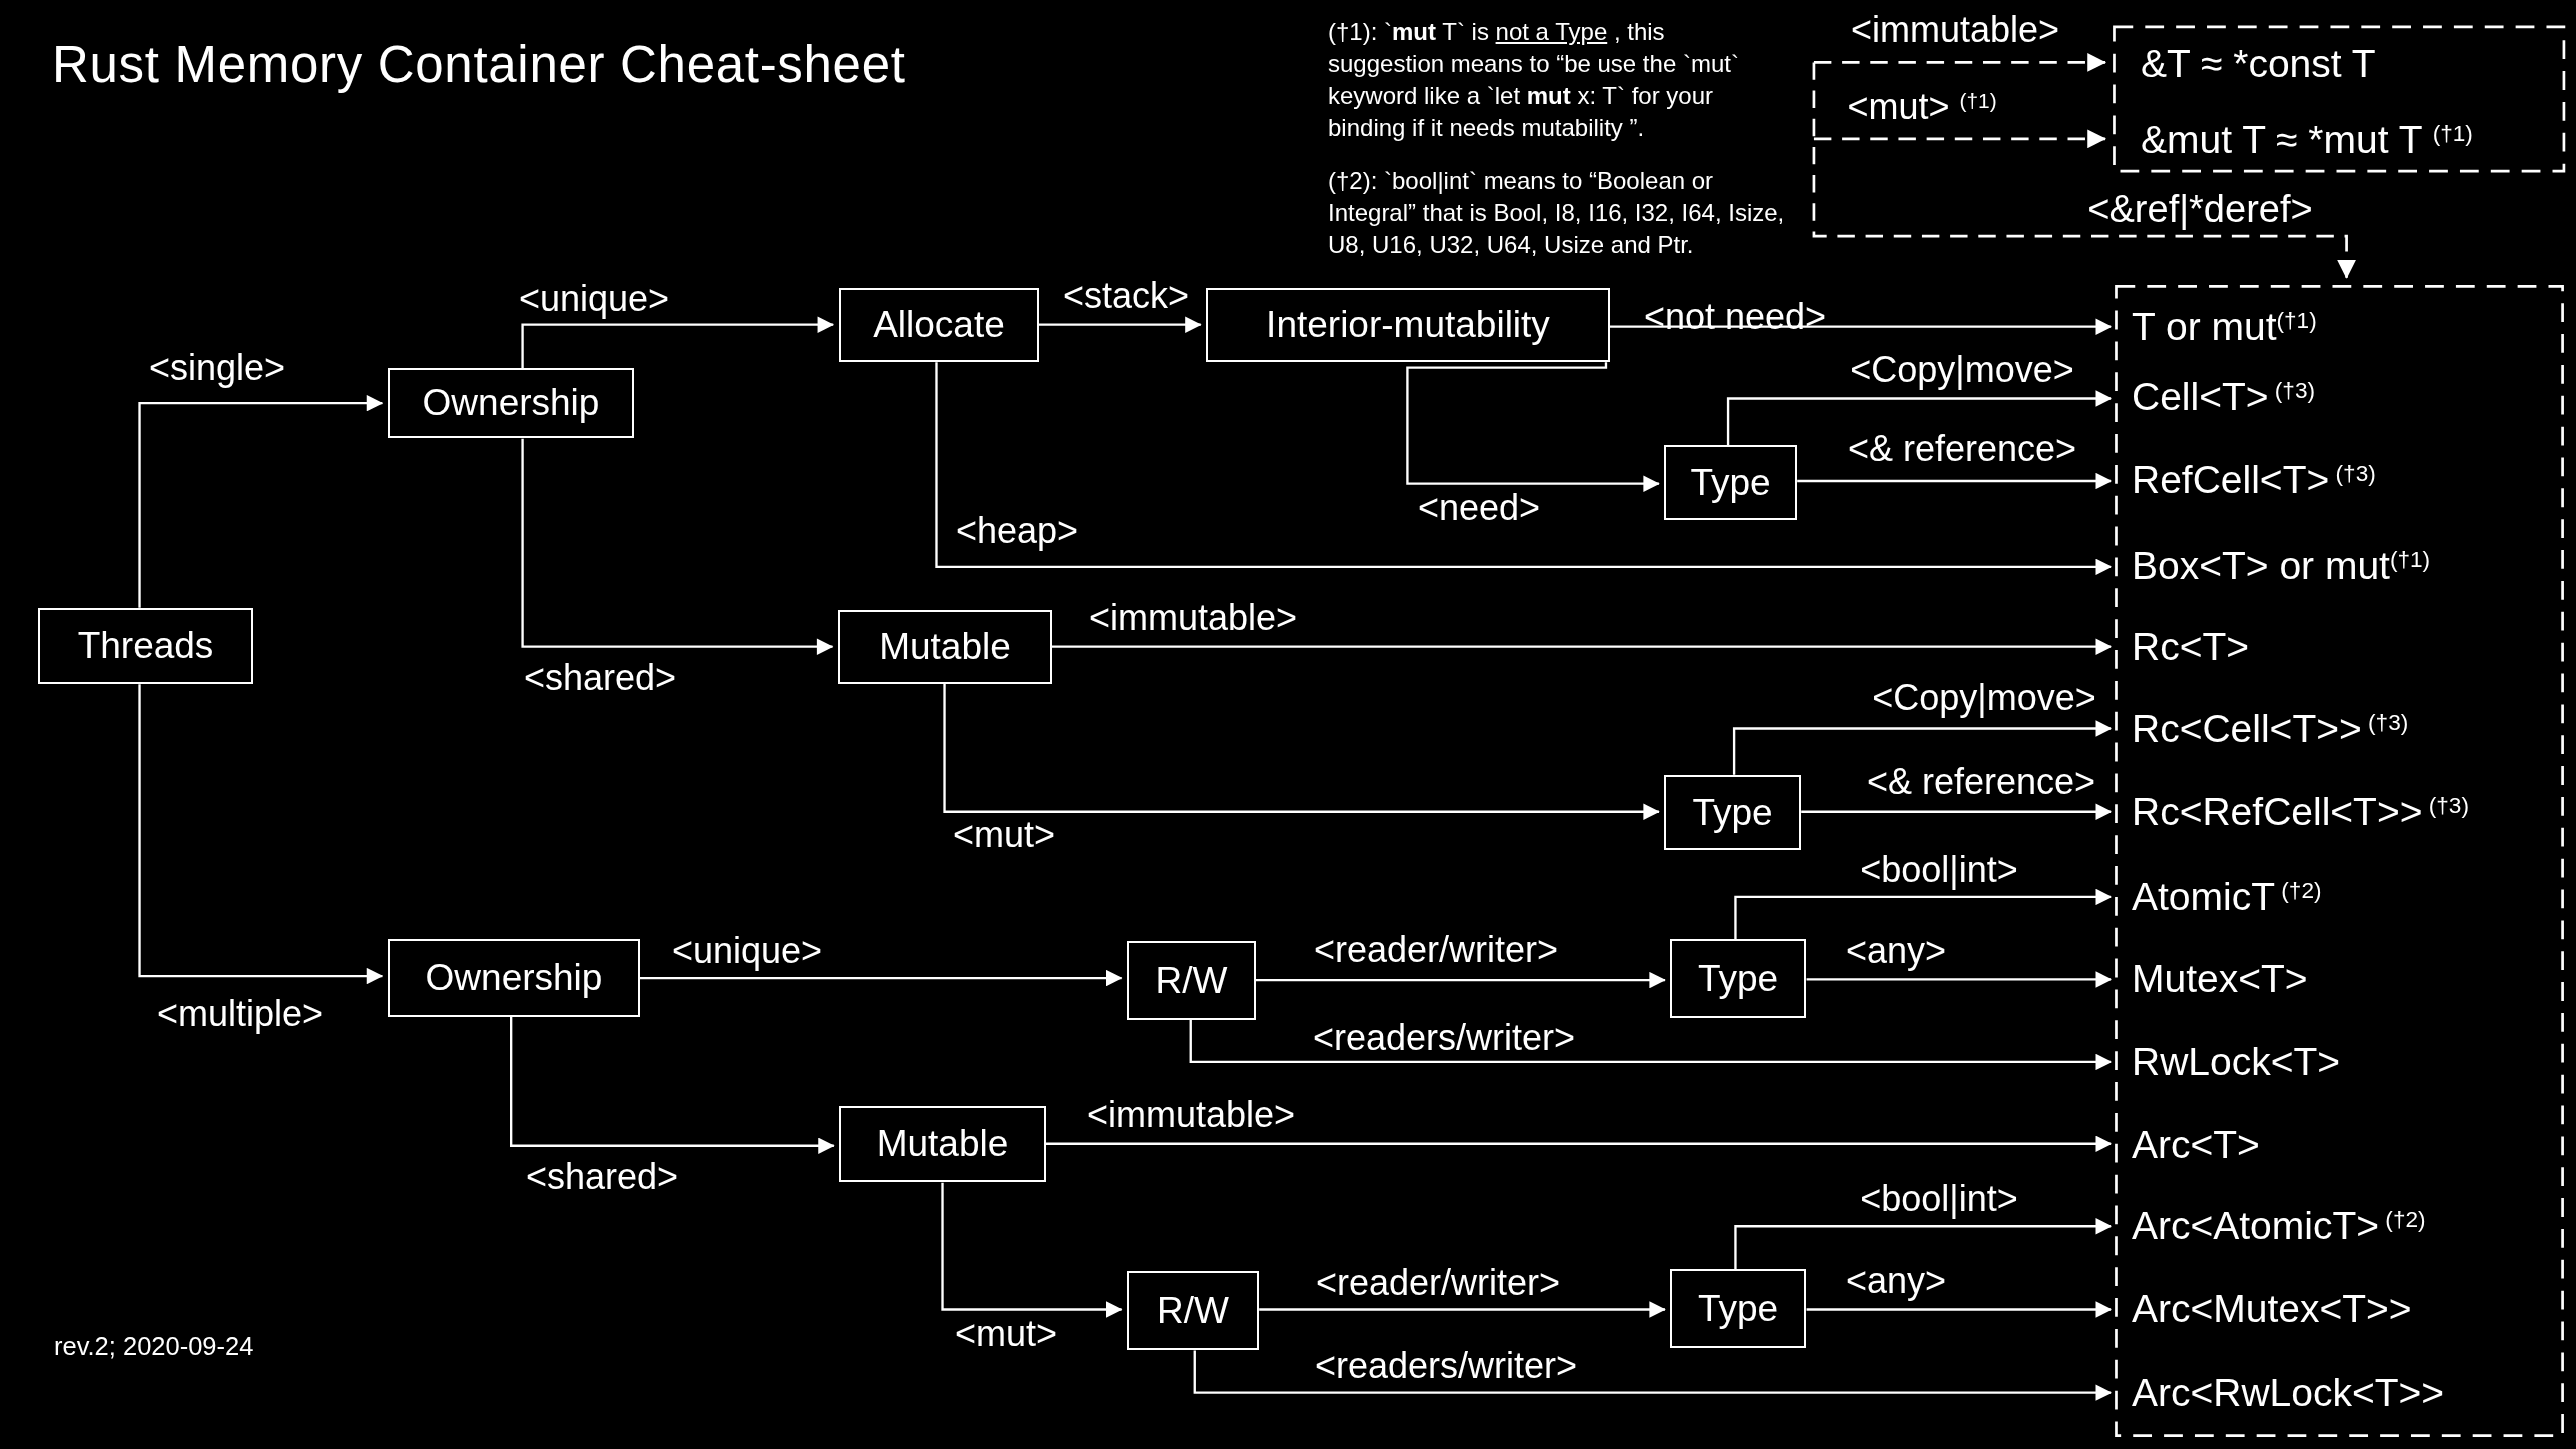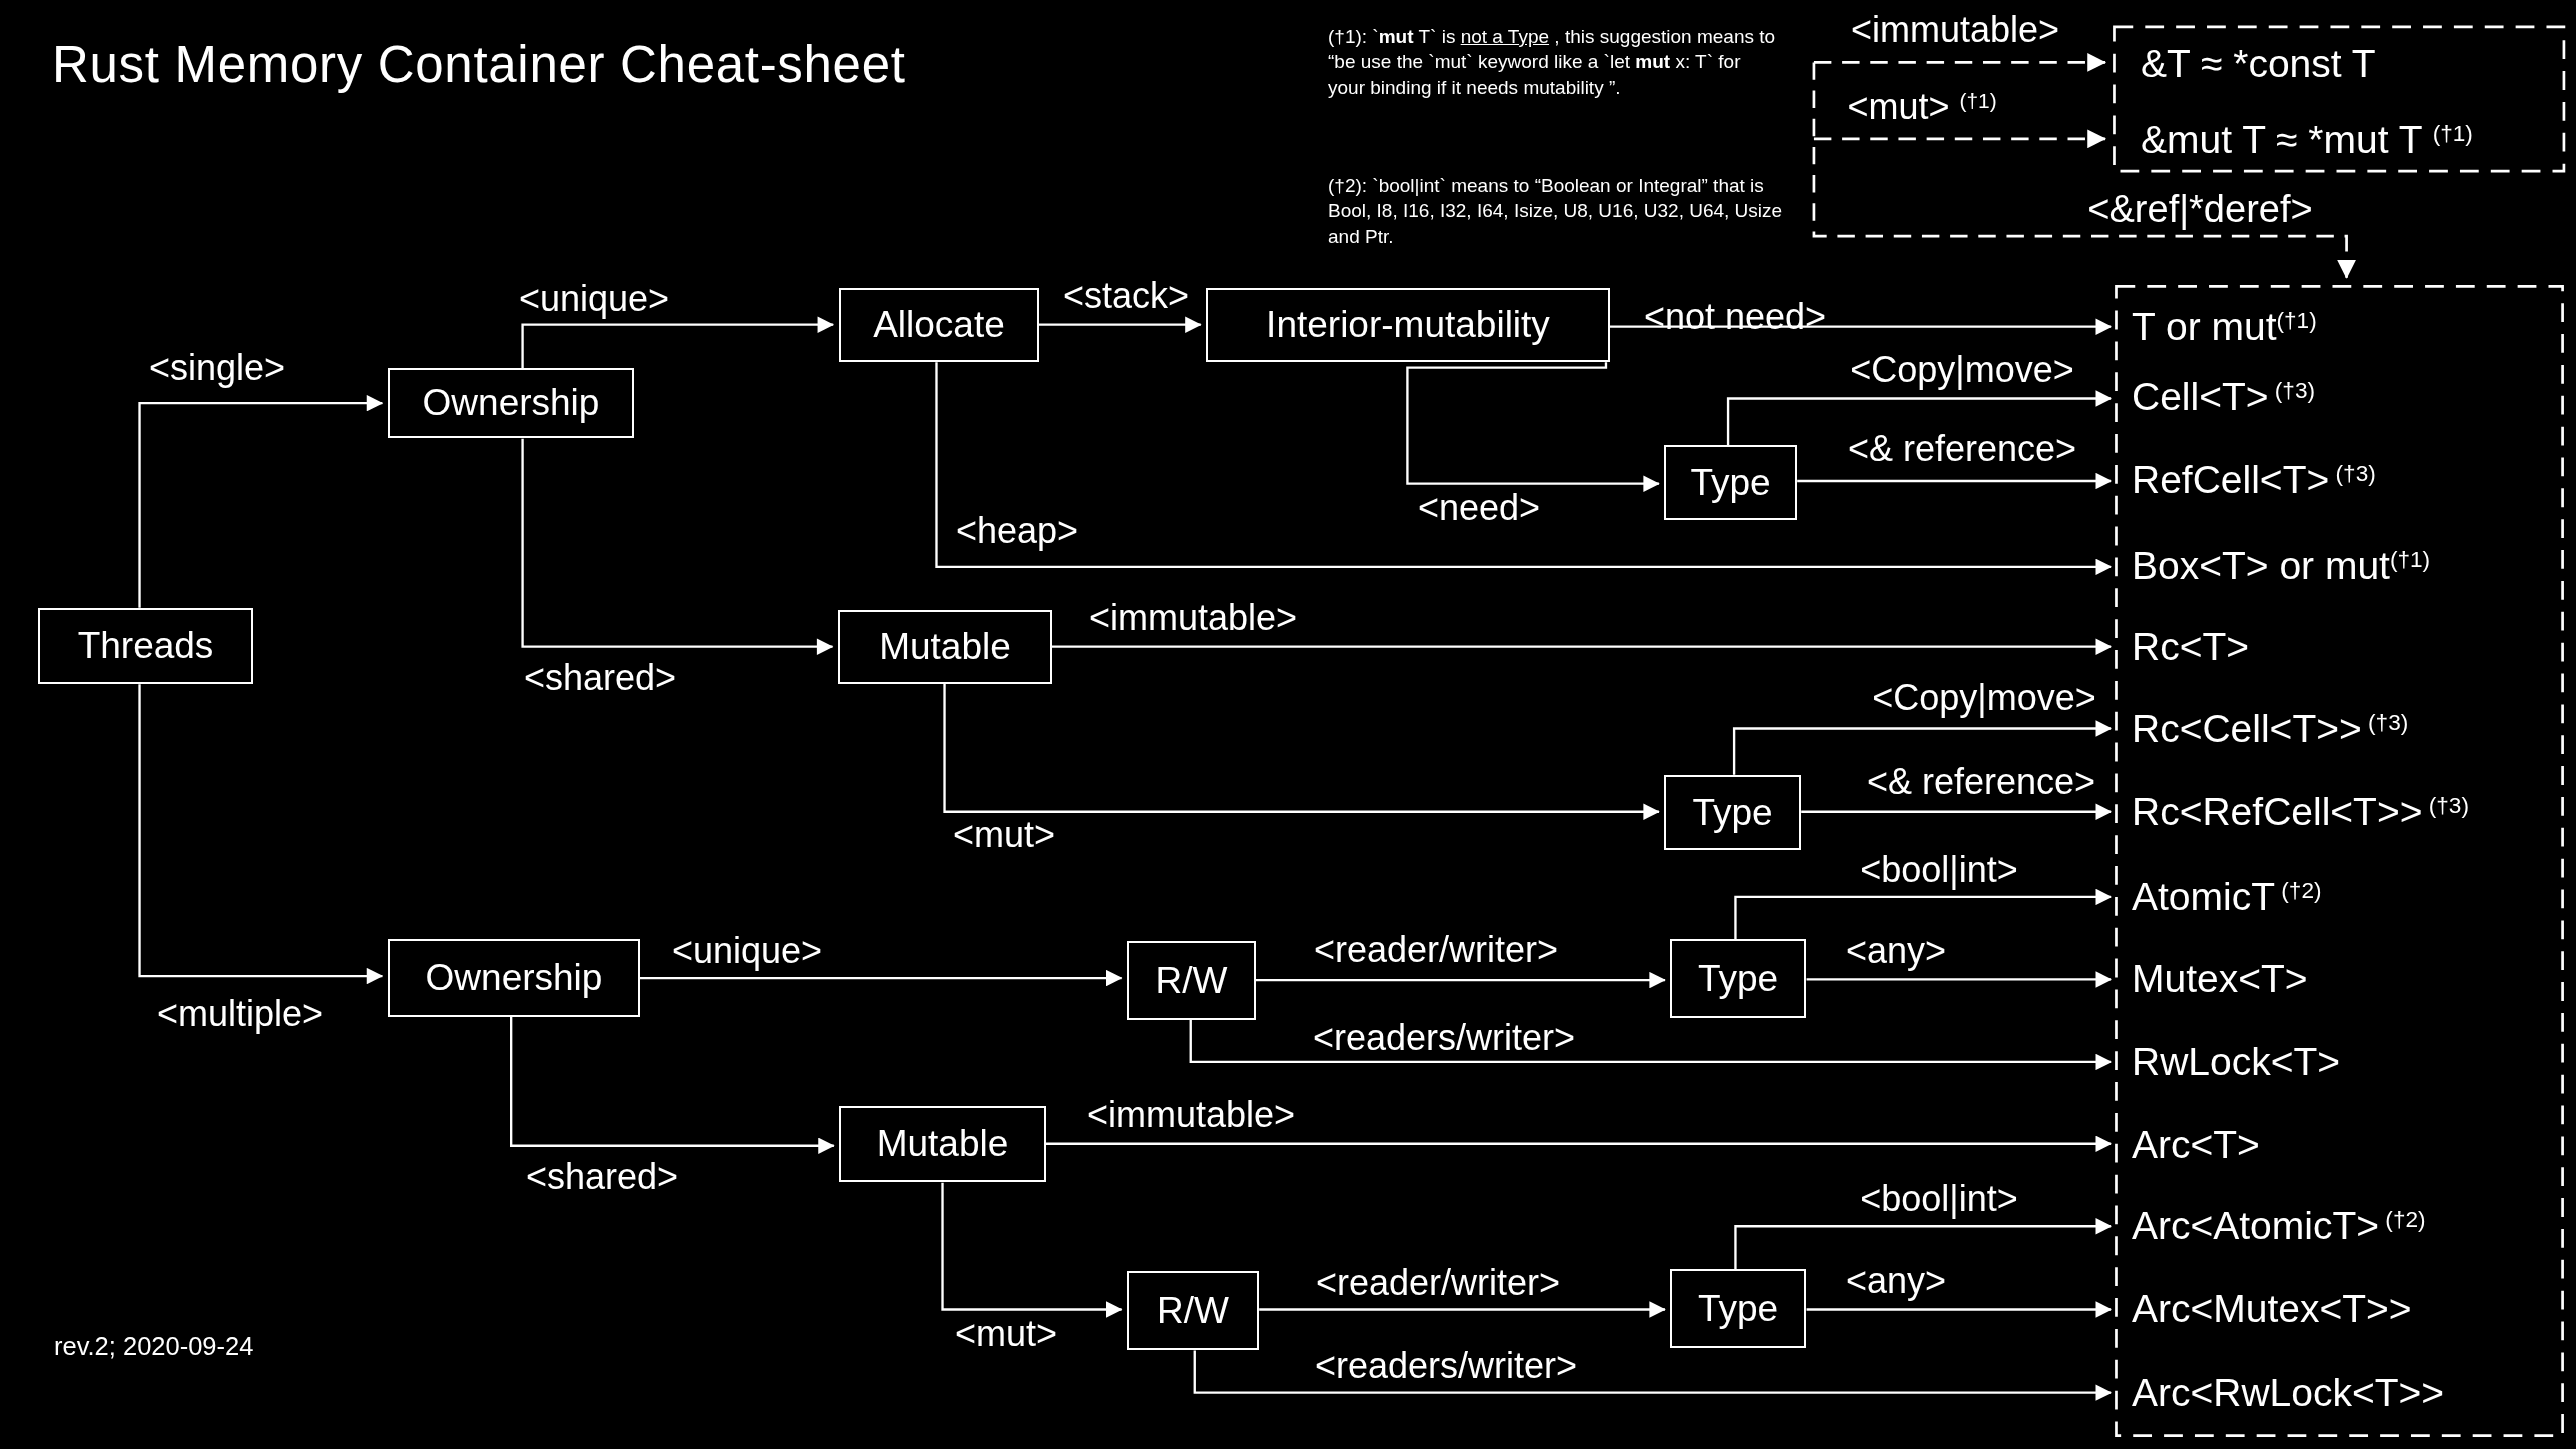--- a/index.html
+++ b/index.html
@@ -9,21 +9,21 @@
   .edge{fill:none;stroke:#fff;stroke-width:3.5;}
   .edge.dash{stroke-dasharray:26 16;stroke-width:4;}
   .dashed-rect{fill:none;stroke:#fff;stroke-width:4;stroke-dasharray:28 18;}
   .node{position:absolute;border:2.7px solid #fff;box-sizing:border-box;background:#000;
         display:flex;align-items:center;justify-content:center;font-size:37px;white-space:nowrap;}
   .elabel{position:absolute;transform:translate(-50%,-50%);font-size:36px;white-space:nowrap;}
   .citem{position:absolute;left:2132px;transform:translateY(-50%);font-size:39px;white-space:nowrap;}
   .sup{font-size:0.58em;position:relative;top:-0.55em;}
   .ltext{position:absolute;transform:translateY(-50%);font-size:39px;white-space:nowrap;}
   .title{position:absolute;left:52px;top:35px;font-size:51px;letter-spacing:0.7px;}
-  .note{position:absolute;font-size:19px;line-height:1.33;color:#fff;margin-top:8px;}
+  .note{position:absolute;font-size:24px;line-height:1.33;color:#fff;}
   .footer-line{position:absolute;transform:translateY(-50%);font-size:25.5px;}
   .b{font-weight:bold;}
   .u{text-decoration:underline;}
 </style>
 </head>
 <body>
 
 <div id="canvas">
 
   <svg id="wires" viewBox="0 0 3840 2160">

